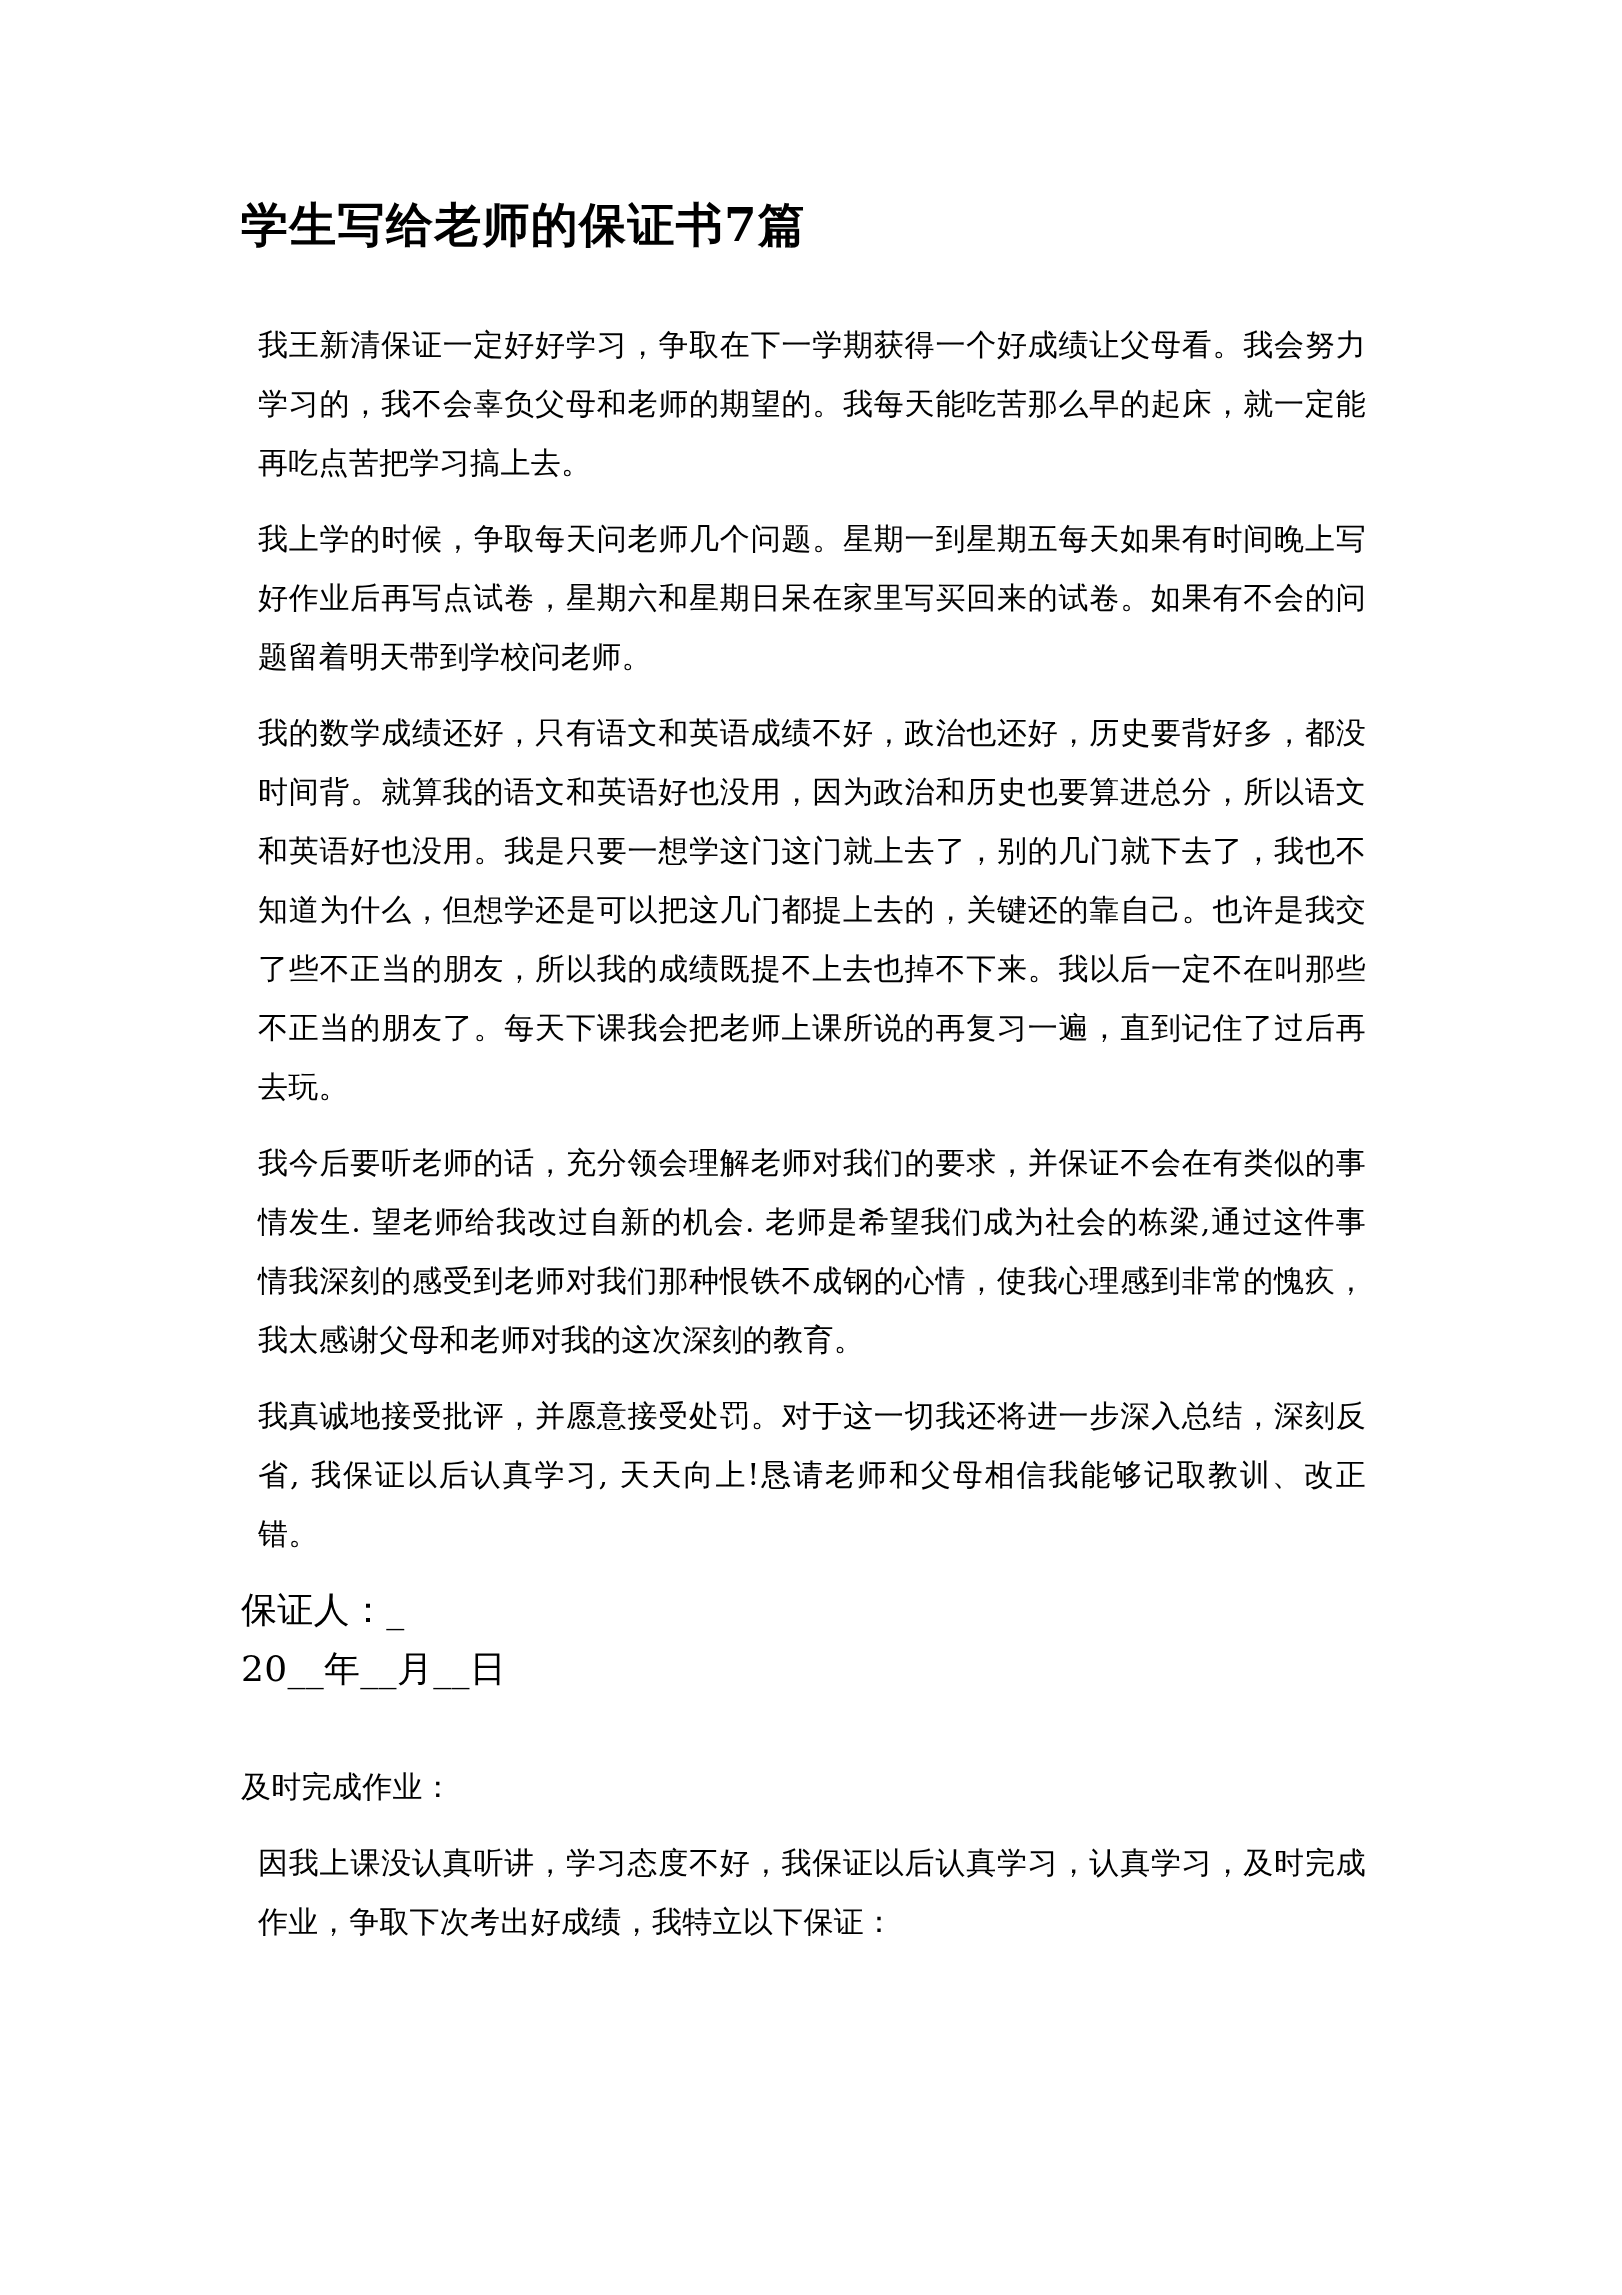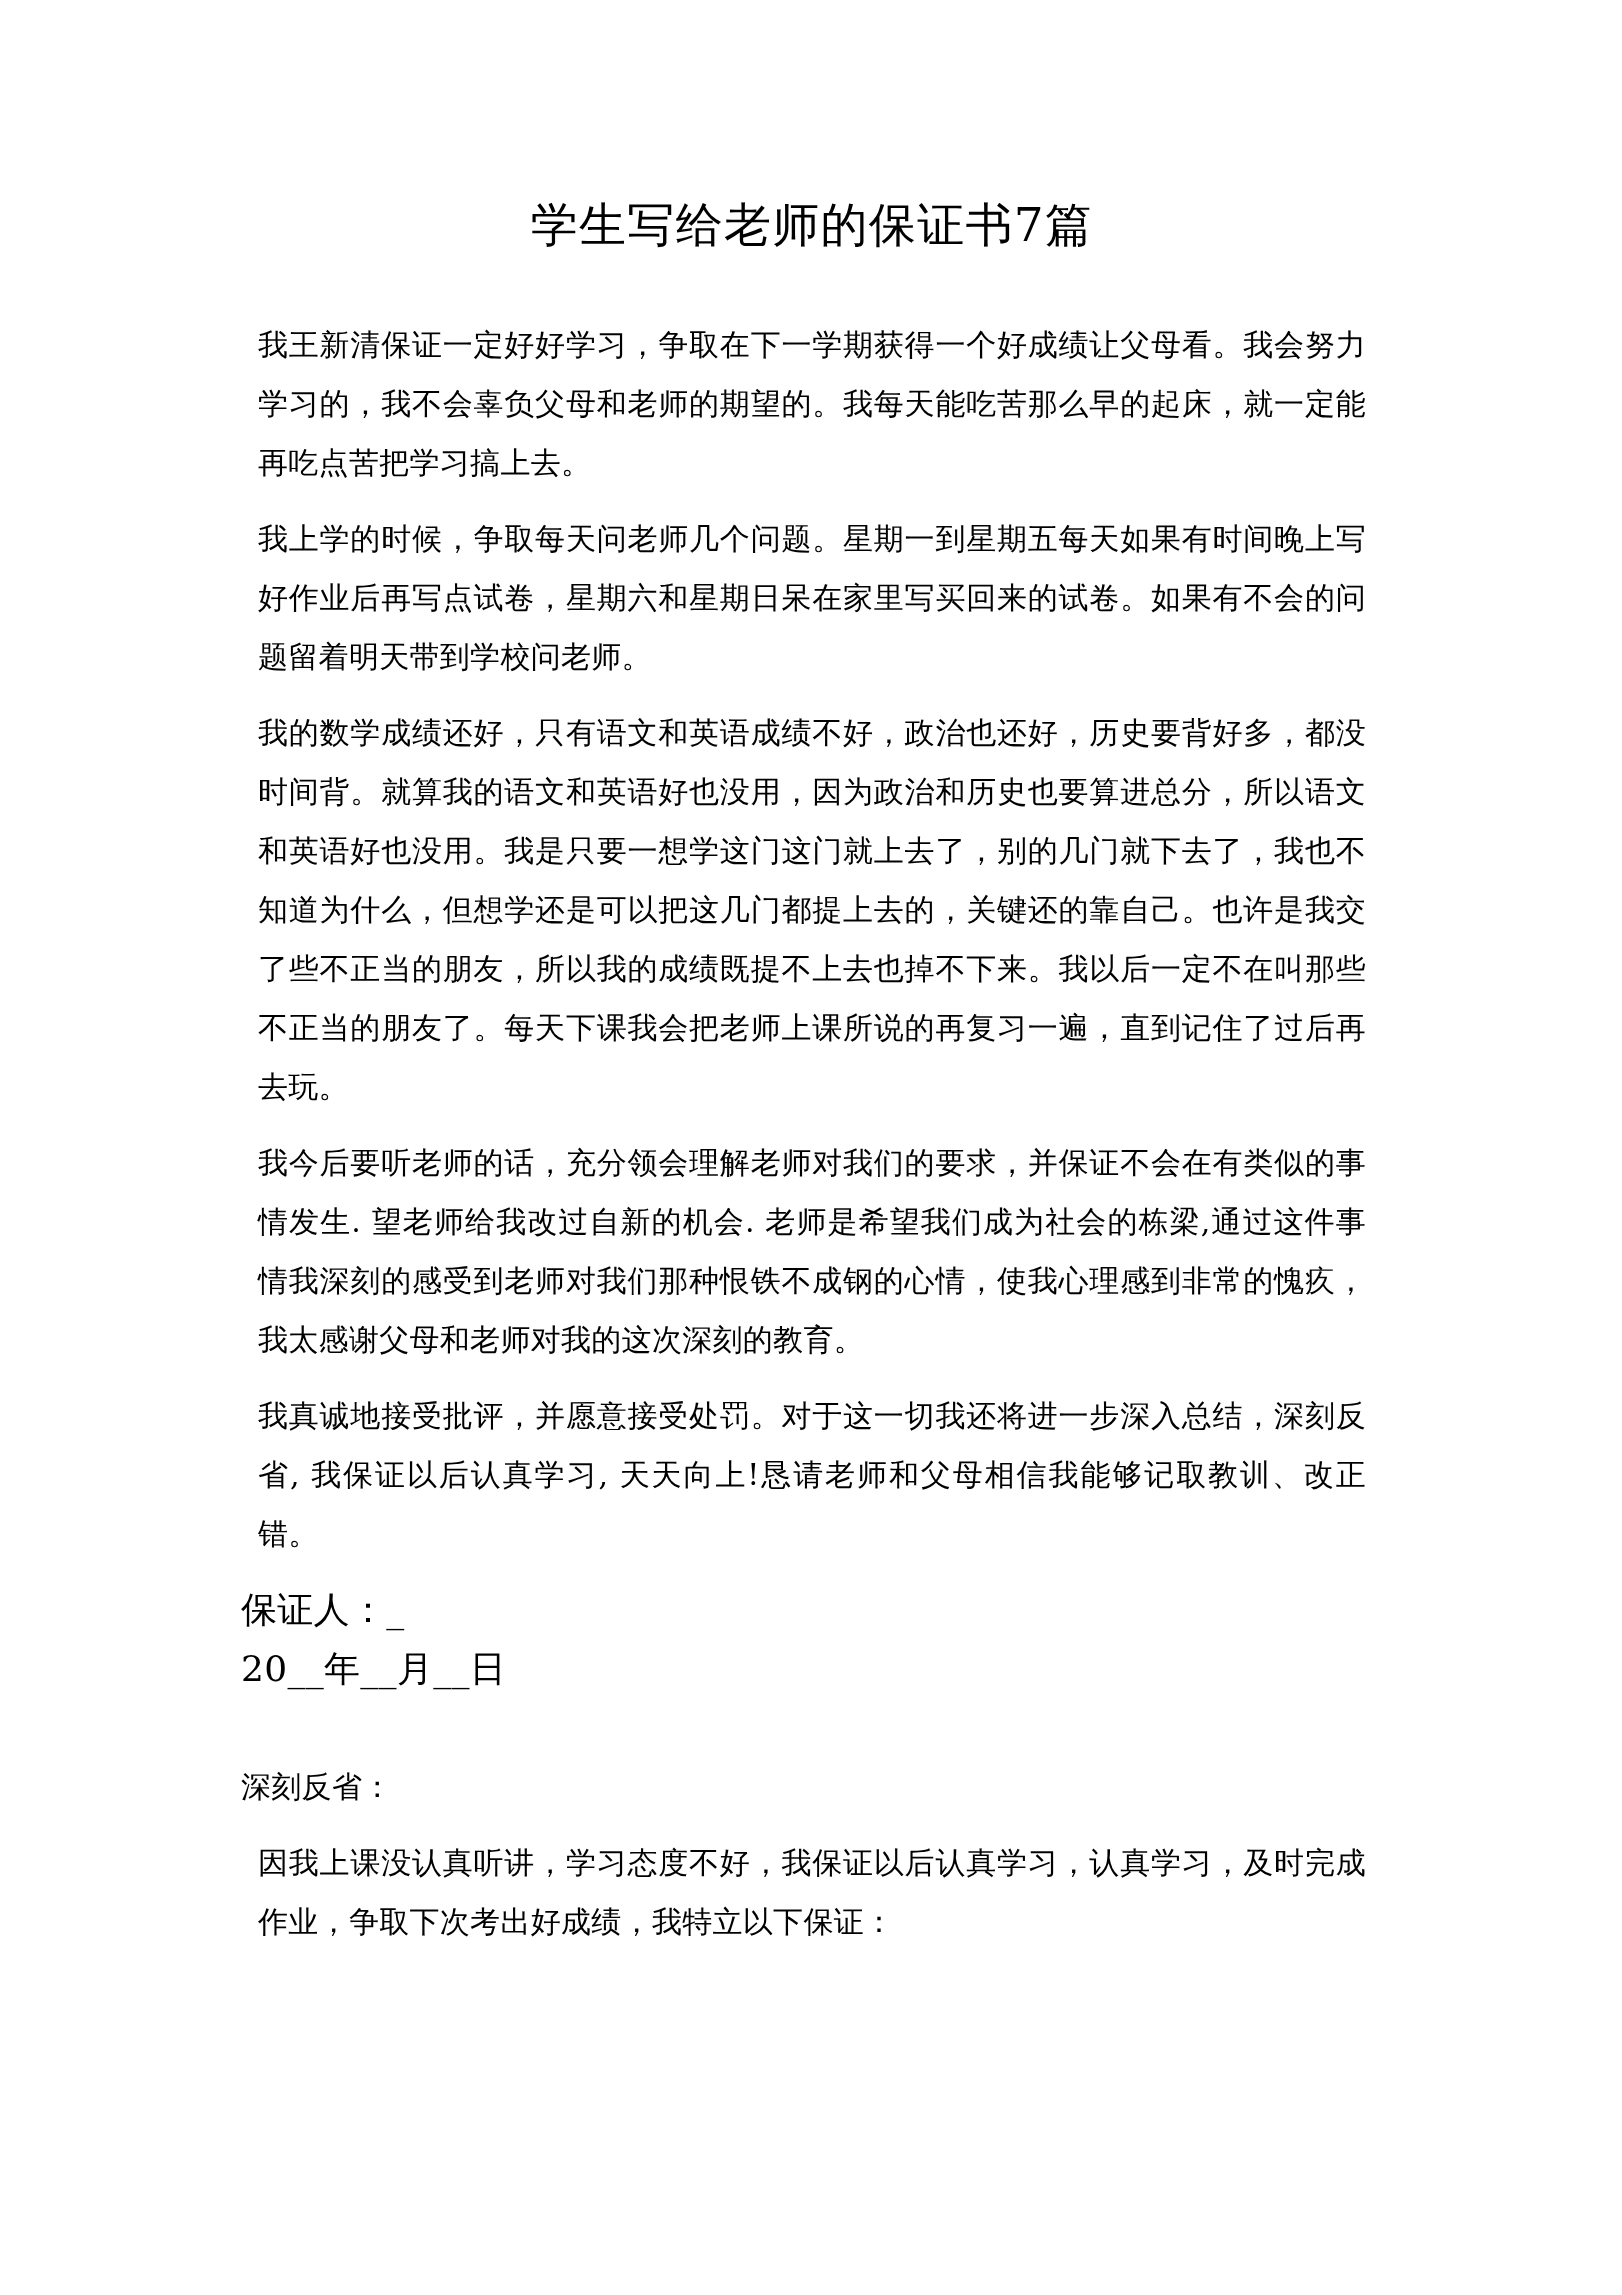--- a/index.html
+++ b/index.html
@@ -22,22 +22,21 @@
     box-sizing: border-box;
   }
   .content {
     position: absolute;
     left: 241px;
     top: 196px;
     width: 1142px;
   }
   .doc-title {
     font-size: 47px;
-    font-weight: 400;
-    text-align: center;
+    font-weight: 700;
     letter-spacing: 1.3px;
     line-height: 1.25;
     margin: 0 0 60px 0;
     white-space: nowrap;
   }
   .para {
     font-size: 30px;
     line-height: 59px;
     text-align: justify;
     text-justify: inter-ideograph;
@@ -80,20 +79,20 @@
     <p class="para">我今后要听老师的话，充分领会理解老师对我们的要求，并保证不会在有类似的事情发生. 望老师给我改过自新的机会. 老师是希望我们成为社会的栋梁,通过这件事情我深刻的感受到老师对我们那种恨铁不成钢的心情，使我心理感到非常的愧疚，我太感谢父母和老师对我的这次深刻的教育。</p>
 
     <p class="para">我真诚地接受批评，并愿意接受处罚。对于这一切我还将进一步深入总结，深刻反省, 我保证以后认真学习, 天天向上!恳请老师和父母相信我能够记取教训、改正错。</p>
 
     <p class="sig-line">保证人：_</p>
 
     <p class="sig-line">20__年__月__日</p>
 
     <div class="spacer-line"></div>
 
-    <p class="salutation">深刻反省：</p>
+    <p class="salutation">及时完成作业：</p>
 
     <p class="para">因我上课没认真听讲，学习态度不好，我保证以后认真学习，认真学习，及时完成作业，争取下次考出好成绩，我特立以下保证：</p>
 
 
   </div>
 </div>
 
 
 </body></html>

